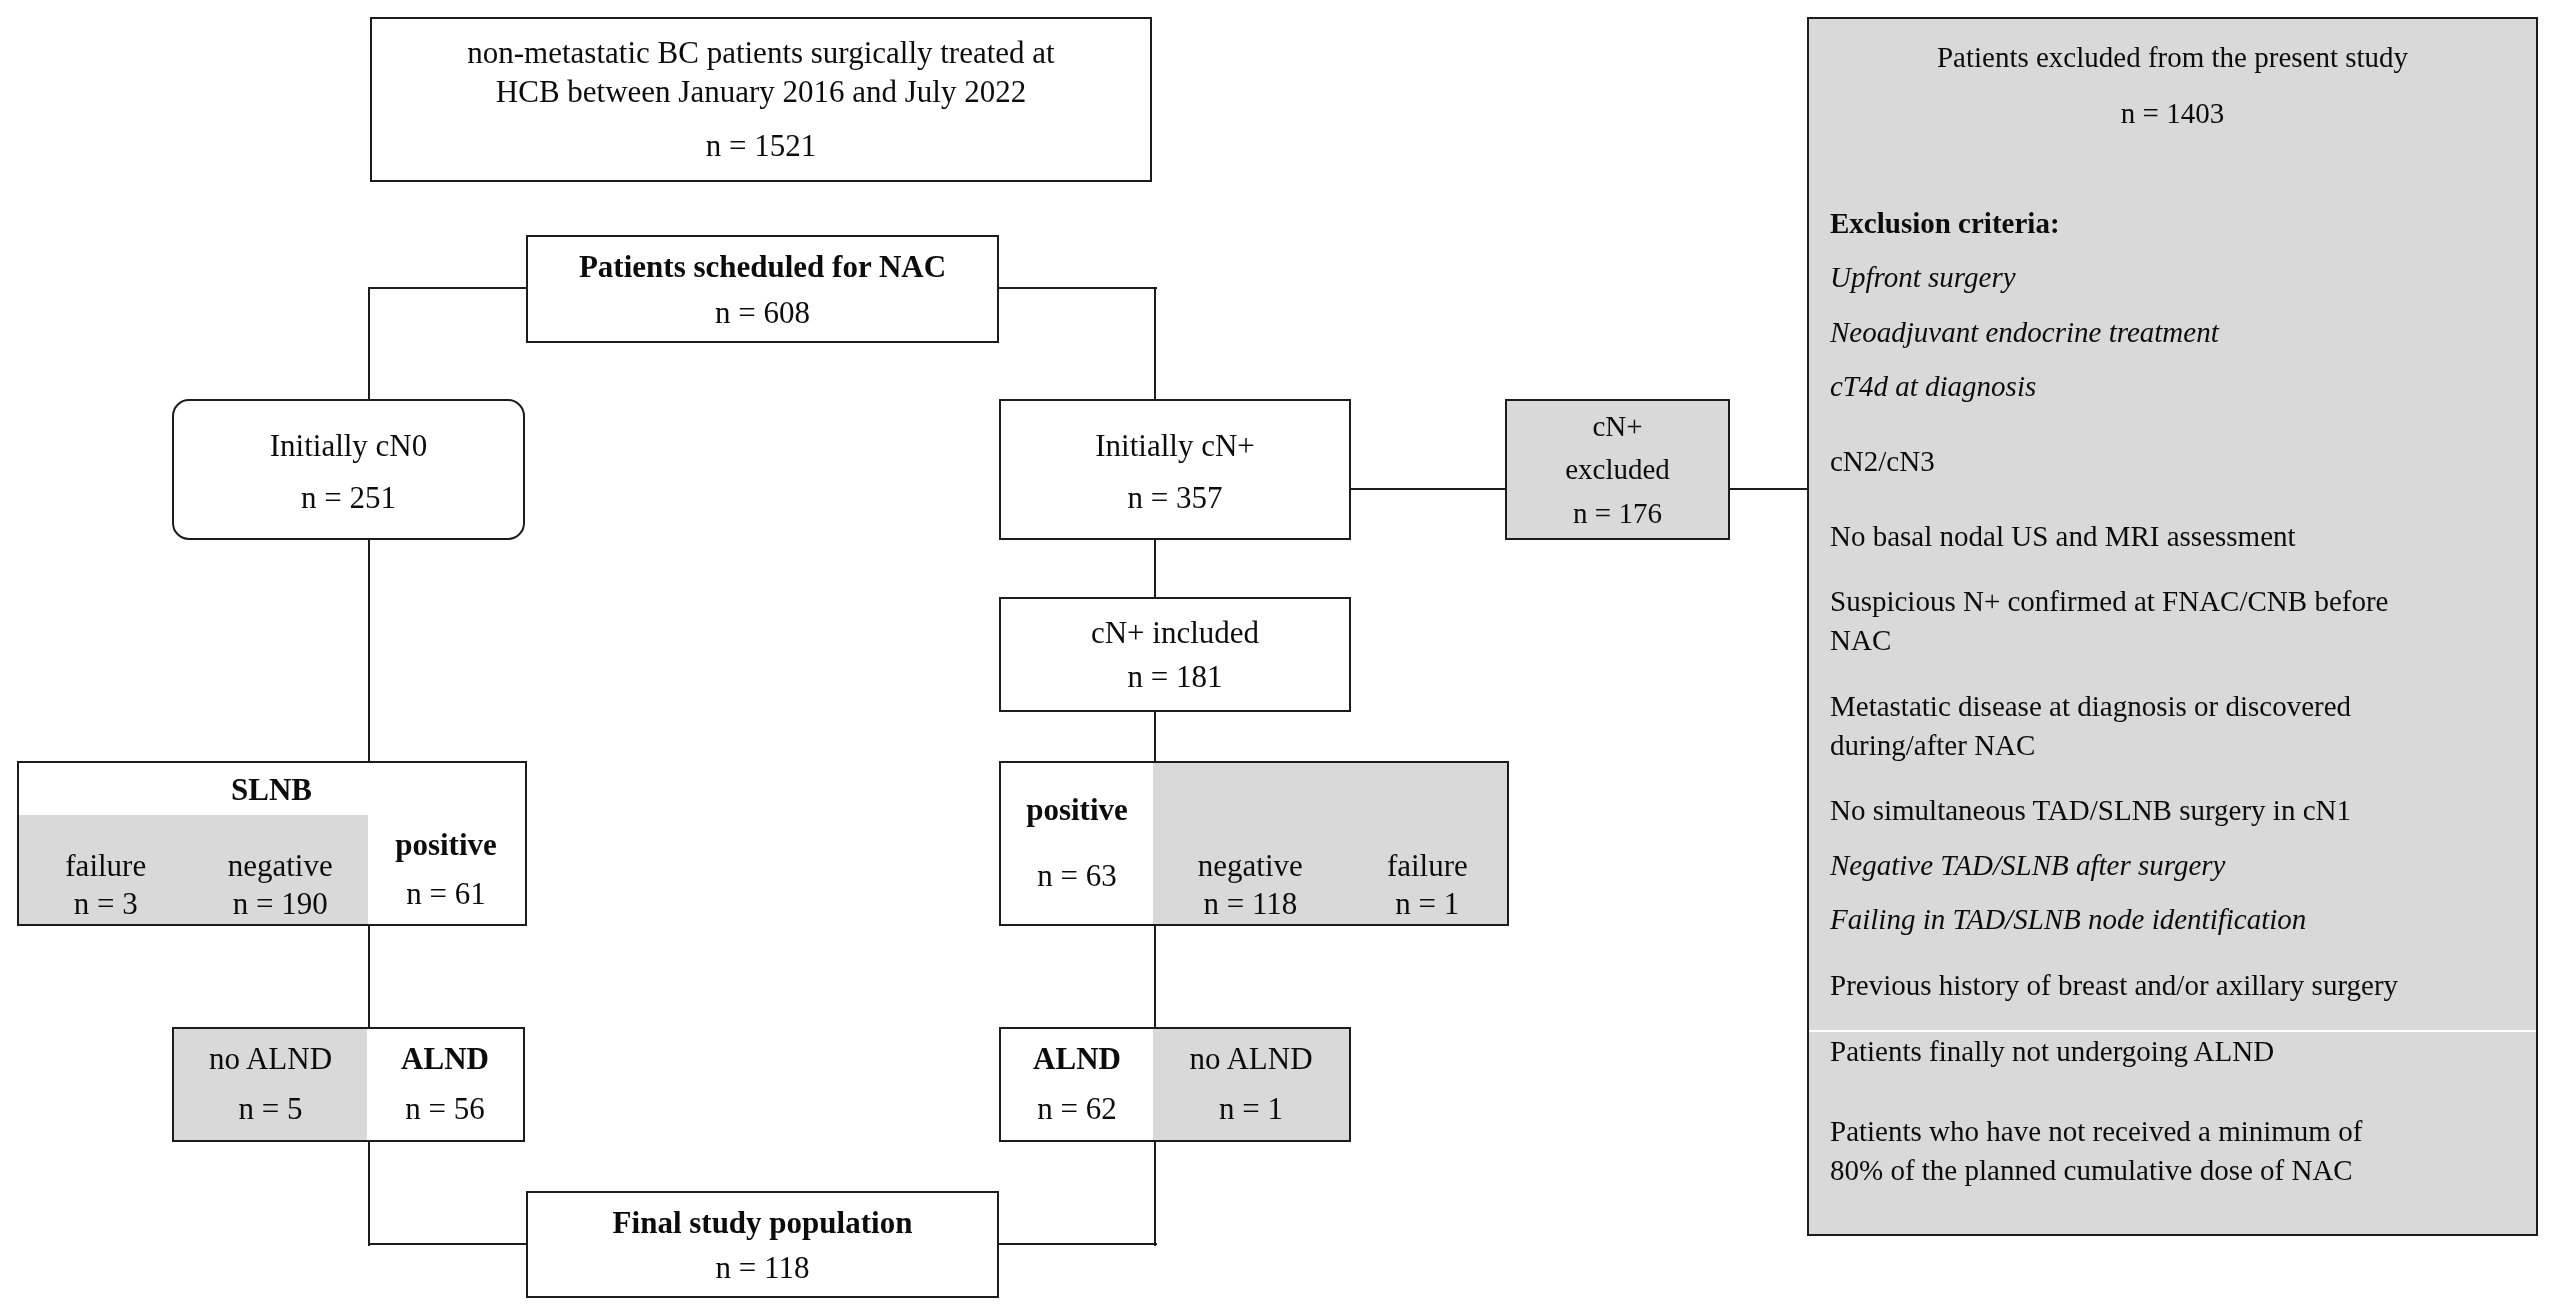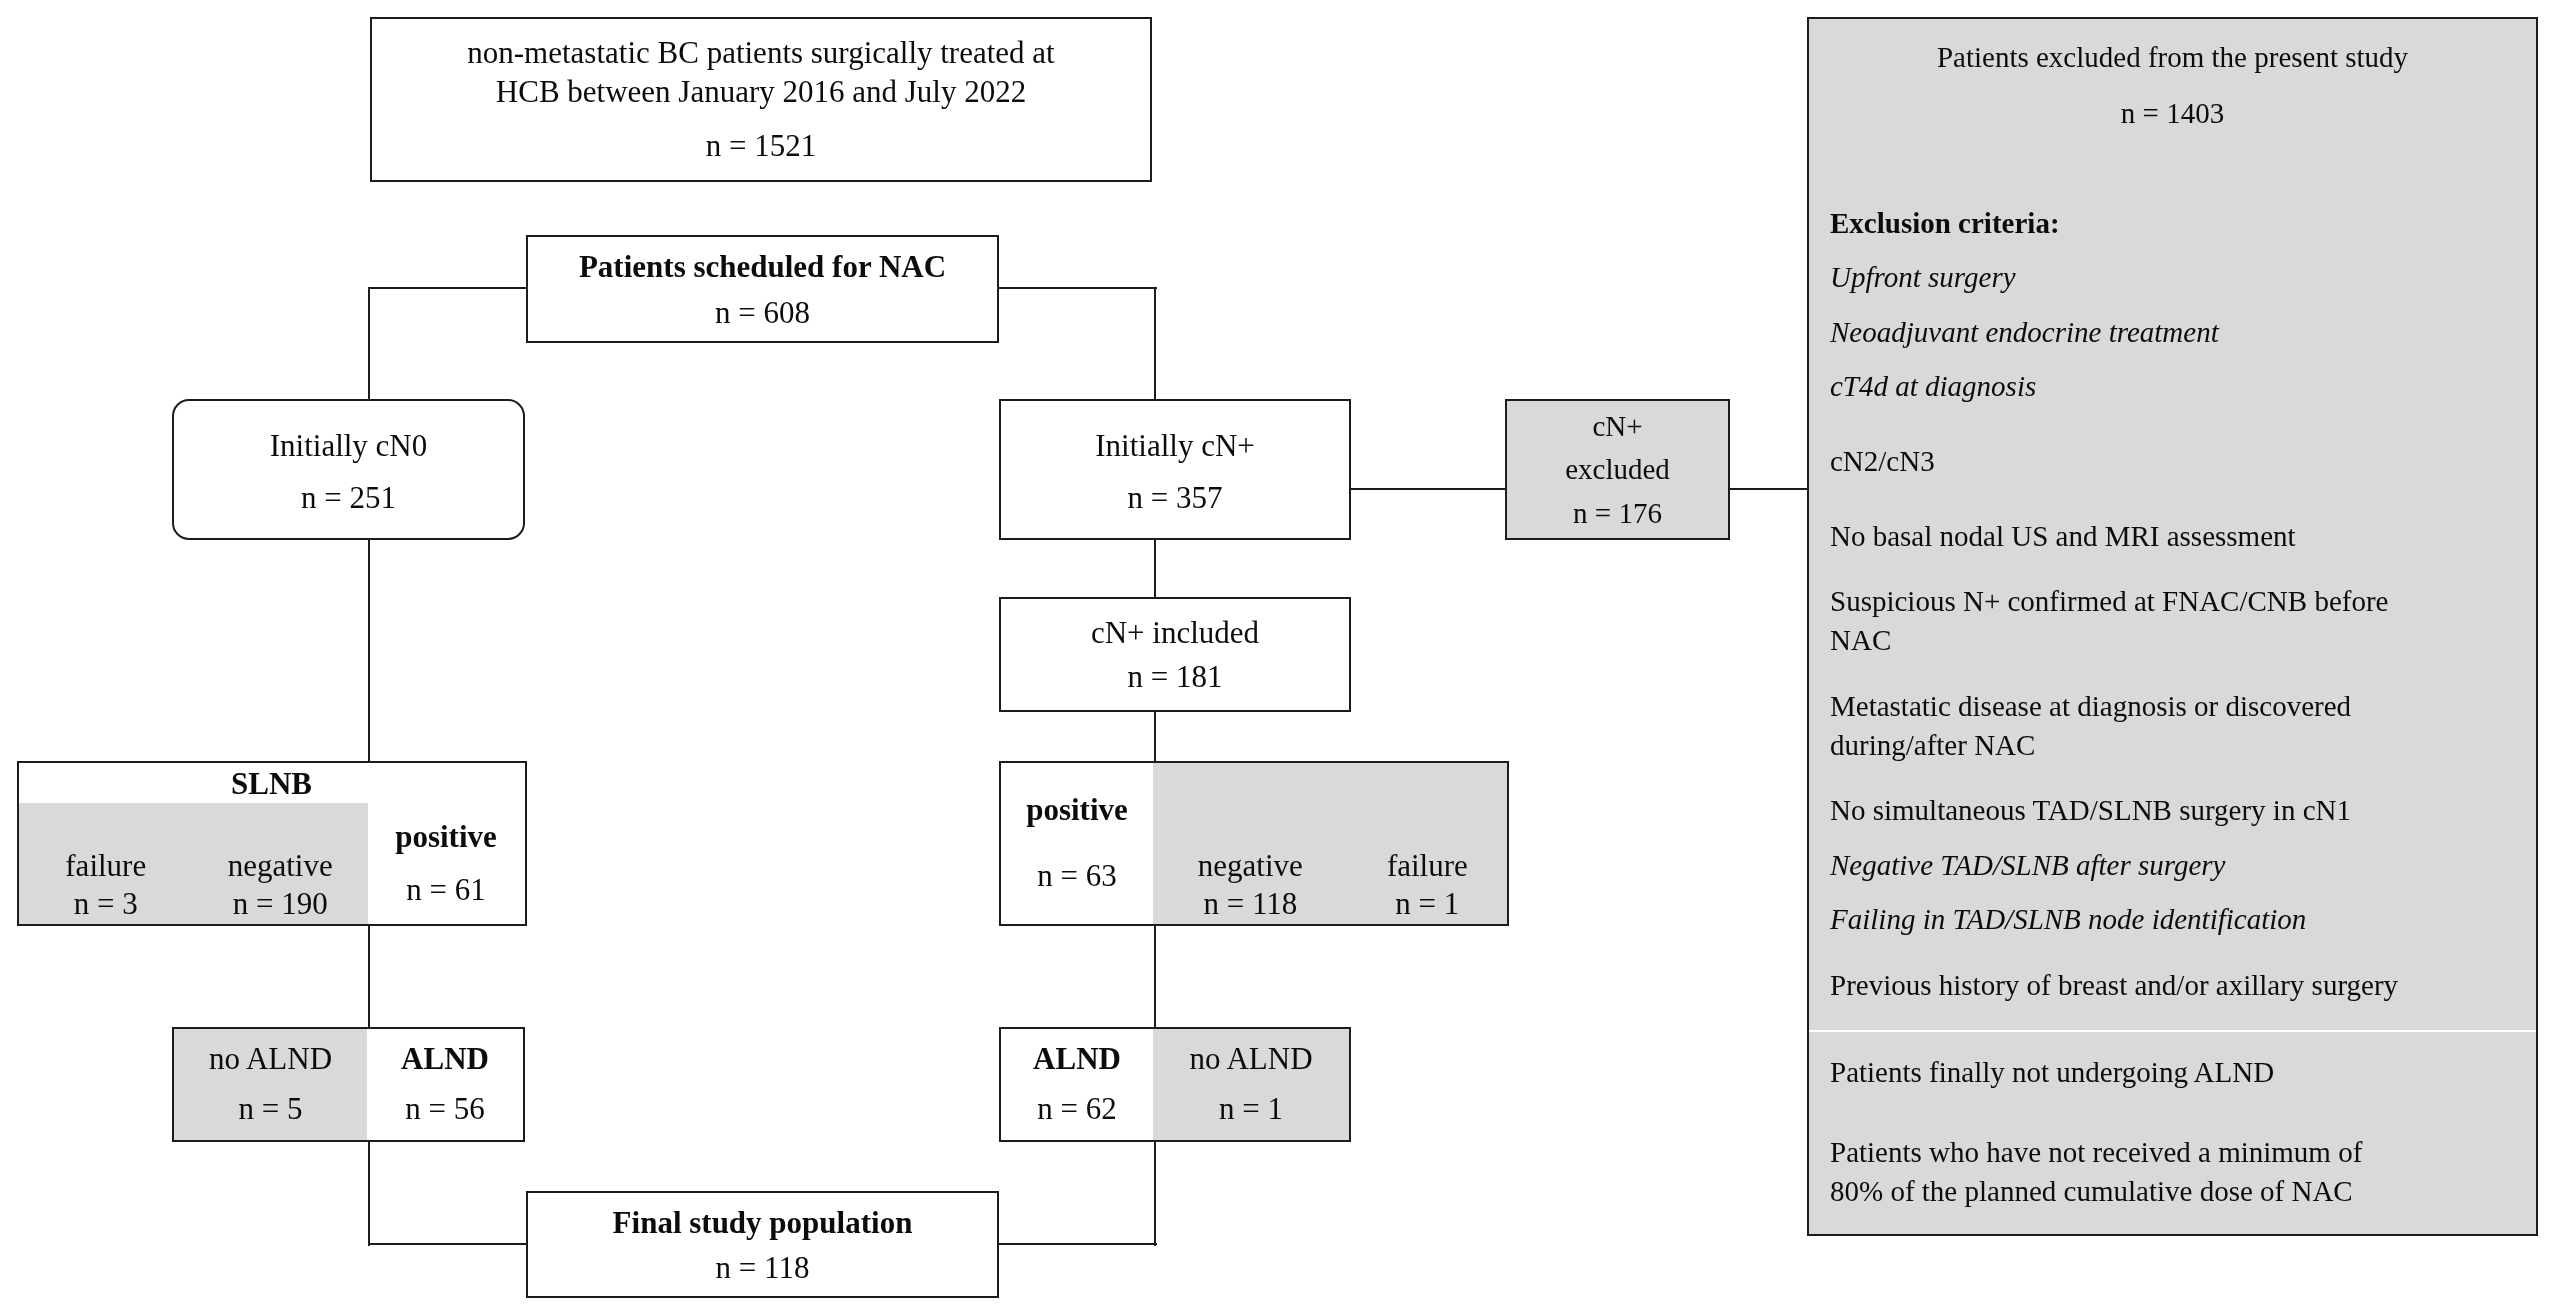--- a/index.html
+++ b/index.html
@@ -9,39 +9,39 @@
     font-size:31px; color:#0c0c0c; line-height:1.25;
   }
   .box{
     position:absolute; box-sizing:border-box; background:#fff;
     border:2.4px solid var(--line,#1c1c1c);
     display:flex; flex-direction:column; align-items:center; text-align:center;
   }
   .gray{background:var(--gray,#d9d9d9);}
   .b{font-weight:bold;}
   .ln{position:absolute; background:var(--line,#1c1c1c);}
-  .hdr{width:100%; height:40px; display:flex; align-items:center; justify-content:center; padding-top:2px; box-sizing:border-box;}
+  .hdr{width:100%; height:52px; display:flex; align-items:center; justify-content:center; padding-top:2px; box-sizing:border-box;}
   .row{flex:1; width:100%; display:flex; align-items:stretch;}
   .cellpair{display:flex; align-items:flex-end;}
   .col{display:flex; flex-direction:column; justify-content:space-evenly; align-items:center; box-sizing:border-box;}
   .stack{justify-content:space-between; box-sizing:border-box;}
   
   #panel{
     position:absolute; left:1807px; top:16.5px; width:731px; height:1219px;
     box-sizing:border-box; border:2.9px solid var(--line,#1c1c1c);
     background:var(--gray,#d9d9d9); padding:0 21px; font-size:29px; line-height:39px;
   }
   #panel .ptitle{margin-top:19px; text-align:center;}
   #panel .pn{margin-top:17.6px; text-align:center;}
   .pitem{margin:0; text-align:left;}
   .pitem span{display:block;}
   .mt-a{margin-top:71px;} .mt-b{margin-top:15.3px;font-style:italic;} .mt-c{margin-top:36px;} .mt-d{margin-top:26.5px;}
   .panel-divider{height:2.9px; background:#ffffff; margin:25px -21px 0 -21px;}
   .pitem.last{margin-top:41px;}
-  .finally{margin-top:21px;}
+  .finally{}
 </style>
 </head>
 <body>
 
 <div id="stage">
 
   <div class="ln" style="left:368px;top:287px;width:160px;height:2.4px;"></div>
   <div class="ln" style="left:368px;top:288px;width:2.4px;height:112px;"></div>
   <div class="ln" style="left:998px;top:287px;width:159px;height:2.4px;"></div>
   <div class="ln" style="left:1154px;top:288px;width:2.4px;height:112px;"></div>

